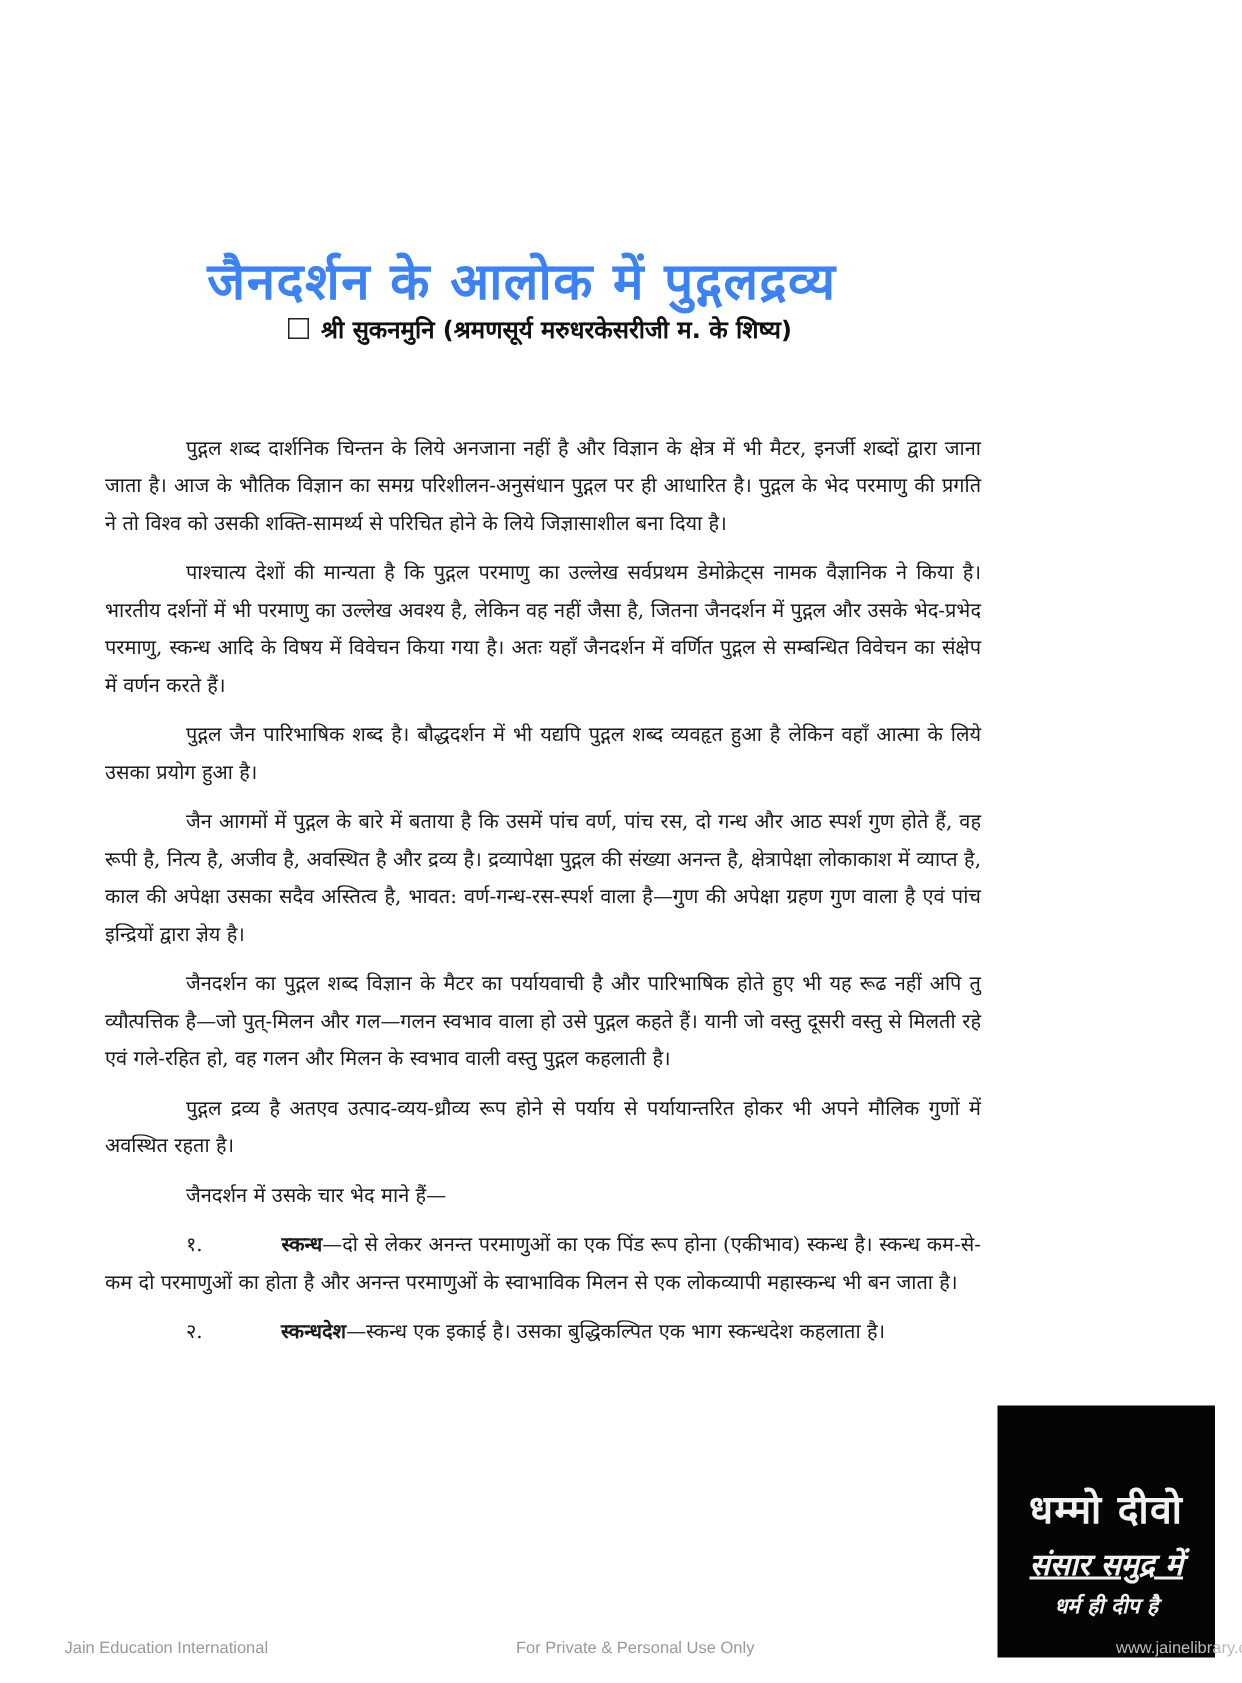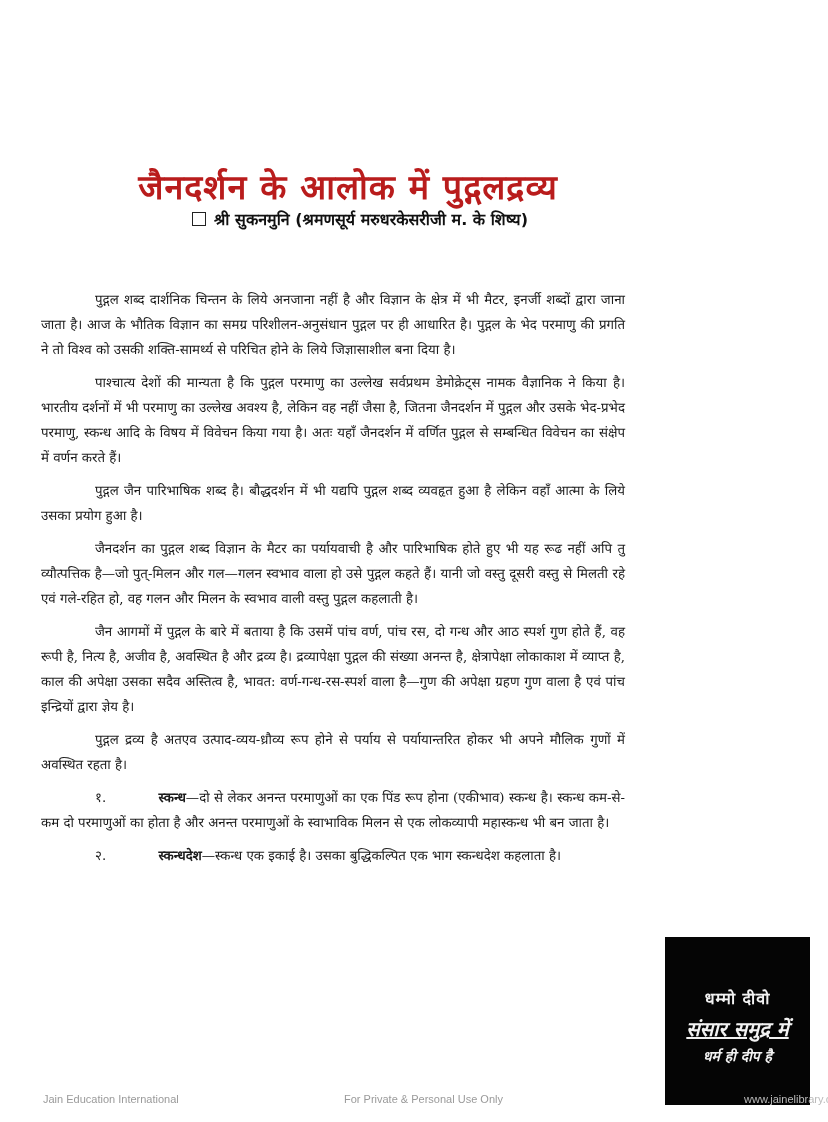--- a/index.html
+++ b/index.html
@@ -2,41 +2,41 @@
 <html><head>
   <meta charset="utf-8">
   <style>
     html, body { margin: 0; padding: 0; }
     body {
       width: 828px; height: 1122px; background: #ffffff; position: relative; overflow: hidden;
       font-family: "DejaVu Sans", sans-serif; color: #1a1a1a;
     }
     .title {
       position: absolute; left: 48px; top: 140px; width: 600px; text-align: center;
-      font-family: "DejaVu Sans", sans-serif; font-weight: bold; font-size: 34px; letter-spacing: 1px; color: #b91c1c;
+      font-family: "DejaVu Sans", sans-serif; font-weight: bold; font-size: 34px; letter-spacing: 1px; color: #3b82f6;
     }
     .author {
       position: absolute; left: 120px; top: 208px; width: 480px; text-align: center;
       font-weight: bold; font-size: 16px; color: #111;
     }
     .author .box {
       display: inline-block; width: 12px; height: 12px; border: 1.5px solid #222; vertical-align: -1px; margin-right: 8px;
     }
     .body {
-      position: absolute; left: 41px; top: 287px; width: 584px;
+      position: absolute; left: 70px; top: 287px; width: 584px;
       font-family: "DejaVu Serif", serif; font-size: 13.3px; line-height: 25px; color: #1b1b1b;
     }
     .body p { margin: 0 0 8px 0; text-indent: 54px; text-align: justify; }
     .body p.list { text-indent: 54px; }
     .body b { font-weight: bold; margin-left: 48px; }
     .quote-box {
       position: absolute; left: 665px; top: 937px; width: 145px; height: 168px; background: #050505;
       color: #f2f2f2; text-align: center;
     }
-    .quote-box .q1 { margin-top: 50px; font-size: 16px; font-weight: bold; letter-spacing: 1px; }
+    .quote-box .q1 { margin-top: 50px; font-size: 26px; font-weight: bold; letter-spacing: 1px; }
     .quote-box .q2 { margin-top: 6px; font-size: 20px; font-style: italic; font-weight: bold; text-decoration: underline; }
     .quote-box .q3 { margin-top: 4px; font-size: 14px; font-style: italic; font-weight: bold; text-align: center; }
     .footer {
       position: absolute; top: 1093px; font-family: "Liberation Sans", sans-serif; font-size: 11px; color: #9a9a9a;
     }
     .footer.left { left: 10px; margin-left: 33px; }
     .footer.center { left: 344px; }
     .footer.right { left: 744px; color: #bbbbbb; }
   </style>
 </head>
@@ -45,23 +45,24 @@
 <h1 class="title">जैनदर्शन के आलोक में पुद्गलद्रव्य</h1>
 
 <div class="author">
   <span class="box"></span><span>श्री सुकनमुनि (श्रमणसूर्य मरुधरकेसरीजी म. के शिष्य)</span>
 </div>
 
 <div class="body">
   <p>पुद्गल शब्द दार्शनिक चिन्तन के लिये अनजाना नहीं है और विज्ञान के क्षेत्र में भी मैटर, इनर्जी शब्दों द्वारा जाना जाता है। आज के भौतिक विज्ञान का समग्र परिशीलन-अनुसंधान पुद्गल पर ही आधारित है। पुद्गल के भेद परमाणु की प्रगति ने तो विश्व को उसकी शक्ति-सामर्थ्य से परिचित होने के लिये जिज्ञासाशील बना दिया है।</p>
   <p>पाश्चात्य देशों की मान्यता है कि पुद्गल परमाणु का उल्लेख सर्वप्रथम डेमोक्रेट्स नामक वैज्ञानिक ने किया है। भारतीय दर्शनों में भी परमाणु का उल्लेख अवश्य है, लेकिन वह नहीं जैसा है, जितना जैनदर्शन में पुद्गल और उसके भेद-प्रभेद परमाणु, स्कन्ध आदि के विषय में विवेचन किया गया है। अतः यहाँ जैनदर्शन में वर्णित पुद्गल से सम्बन्धित विवेचन का संक्षेप में वर्णन करते हैं।</p>
   <p>पुद्गल जैन पारिभाषिक शब्द है। बौद्धदर्शन में भी यद्यपि पुद्गल शब्द व्यवहृत हुआ है लेकिन वहाँ आत्मा के लिये उसका प्रयोग हुआ है।</p>
+  <p>जैन आगमों में पुद्गल के बारे में बताया है कि उसमें पांच वर्ण, पांच रस, दो गन्ध और आठ स्पर्श गुण होते हैं, वह रूपी है, नित्य है, अजीव है, अवस्थित है और द्रव्य है। द्रव्यापेक्षा पुद्गल की संख्या अनन्त है, क्षेत्रापेक्षा लोकाकाश में व्याप्त है, काल की अपेक्षा उसका सदैव अस्तित्व है, भावत: वर्ण-गन्ध-रस-स्पर्श वाला है—गुण की अपेक्षा ग्रहण गुण वाला है एवं पांच इन्द्रियों द्वारा ज्ञेय है।</p>
   <p>जैनदर्शन का पुद्गल शब्द विज्ञान के मैटर का पर्यायवाची है और पारिभाषिक होते हुए भी यह रूढ नहीं अपि तु व्यौत्पत्तिक है—जो पुत्-मिलन और गल—गलन स्वभाव वाला हो उसे पुद्गल कहते हैं। यानी जो वस्तु दूसरी वस्तु से मिलती रहे एवं गले-रहित हो, वह गलन और मिलन के स्वभाव वाली वस्तु पुद्गल कहलाती है।</p>
-  <p>जैन आगमों में पुद्गल के बारे में बताया है कि उसमें पांच वर्ण, पांच रस, दो गन्ध और आठ स्पर्श गुण होते हैं, वह रूपी है, नित्य है, अजीव है, अवस्थित है और द्रव्य है। द्रव्यापेक्षा पुद्गल की संख्या अनन्त है, क्षेत्रापेक्षा लोकाकाश में व्याप्त है, काल की अपेक्षा उसका सदैव अस्तित्व है, भावत: वर्ण-गन्ध-रस-स्पर्श वाला है—गुण की अपेक्षा ग्रहण गुण वाला है एवं पांच इन्द्रियों द्वारा ज्ञेय है।</p>
   <p>पुद्गल द्रव्य है अतएव उत्पाद-व्यय-ध्रौव्य रूप होने से पर्याय से पर्यायान्तरित होकर भी अपने मौलिक गुणों में अवस्थित रहता है।</p>
+  <p>जैनदर्शन में उसके चार भेद माने हैं—</p>
   <p class="list">
     <span>१.</span>
     <b>स्कन्ध</b><span>—दो से लेकर अनन्त परमाणुओं का एक पिंड रूप होना (एकीभाव) स्कन्ध है। स्कन्ध कम-से-कम दो परमाणुओं का होता है और अनन्त परमाणुओं के स्वाभाविक मिलन से एक लोकव्यापी महास्कन्ध भी बन जाता है।</span>
   </p>
   <p class="list">
     <span>२.</span>
     <b>स्कन्धदेश</b><span>—स्कन्ध एक इकाई है। उसका बुद्धिकल्पित एक भाग स्कन्धदेश कहलाता है।</span>
   </p>
 </div>
 

